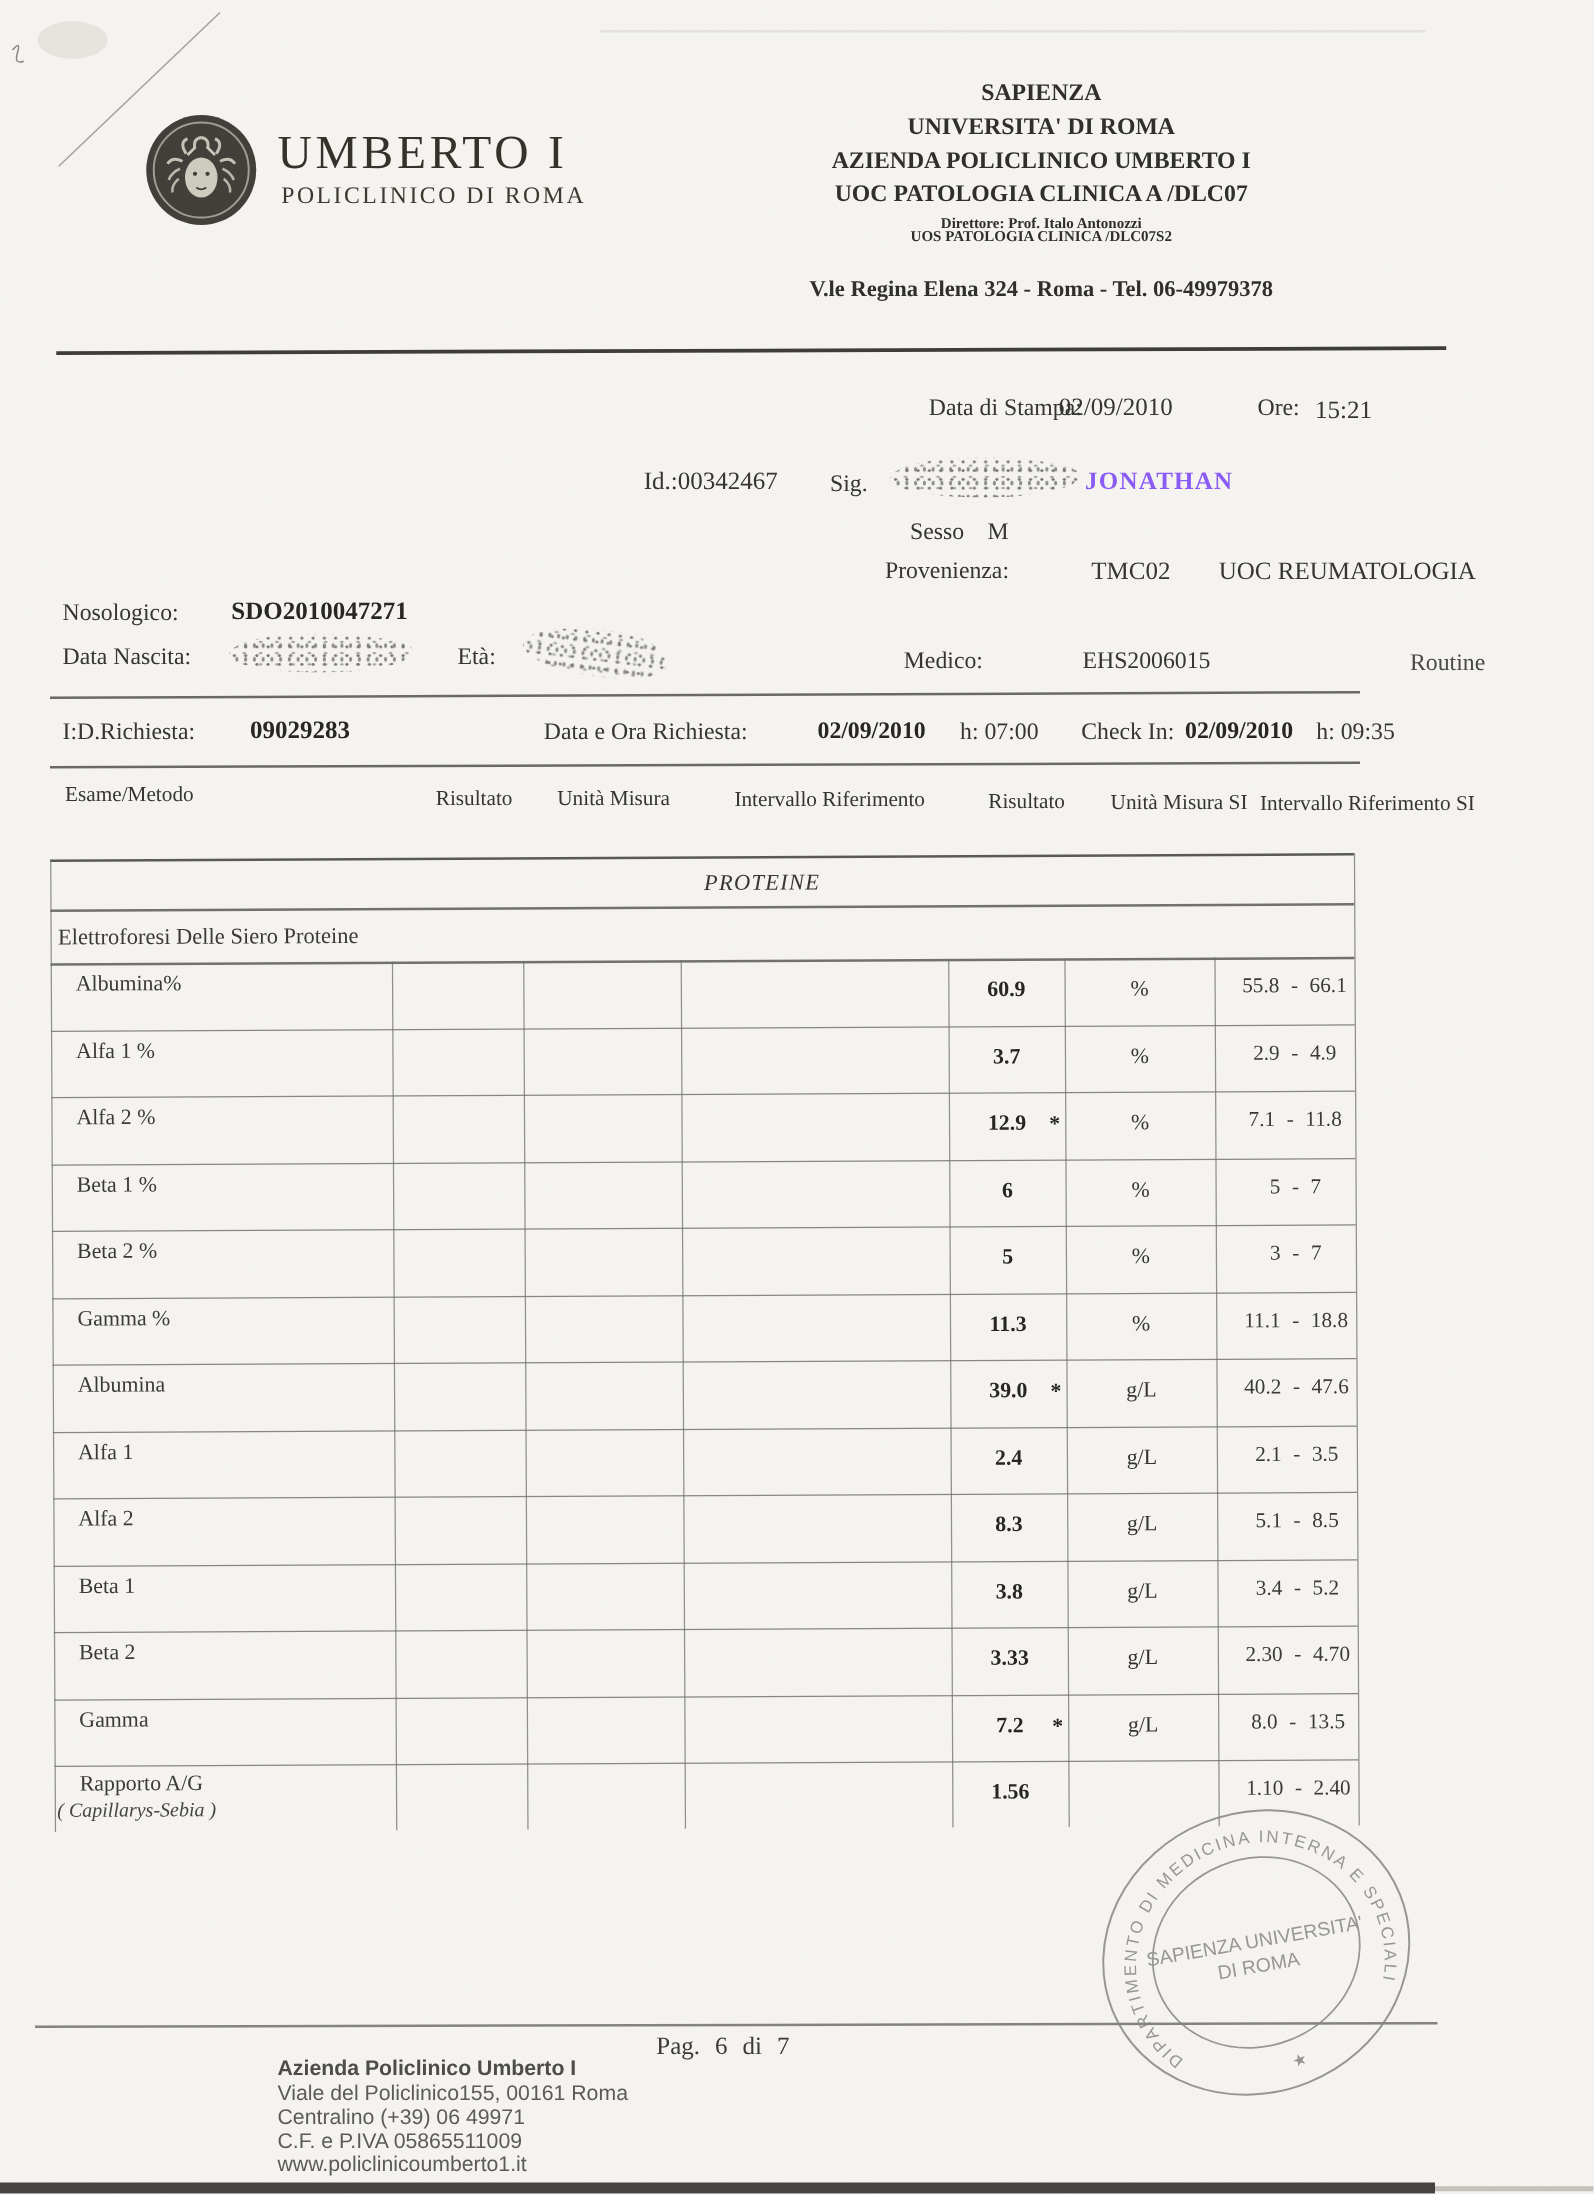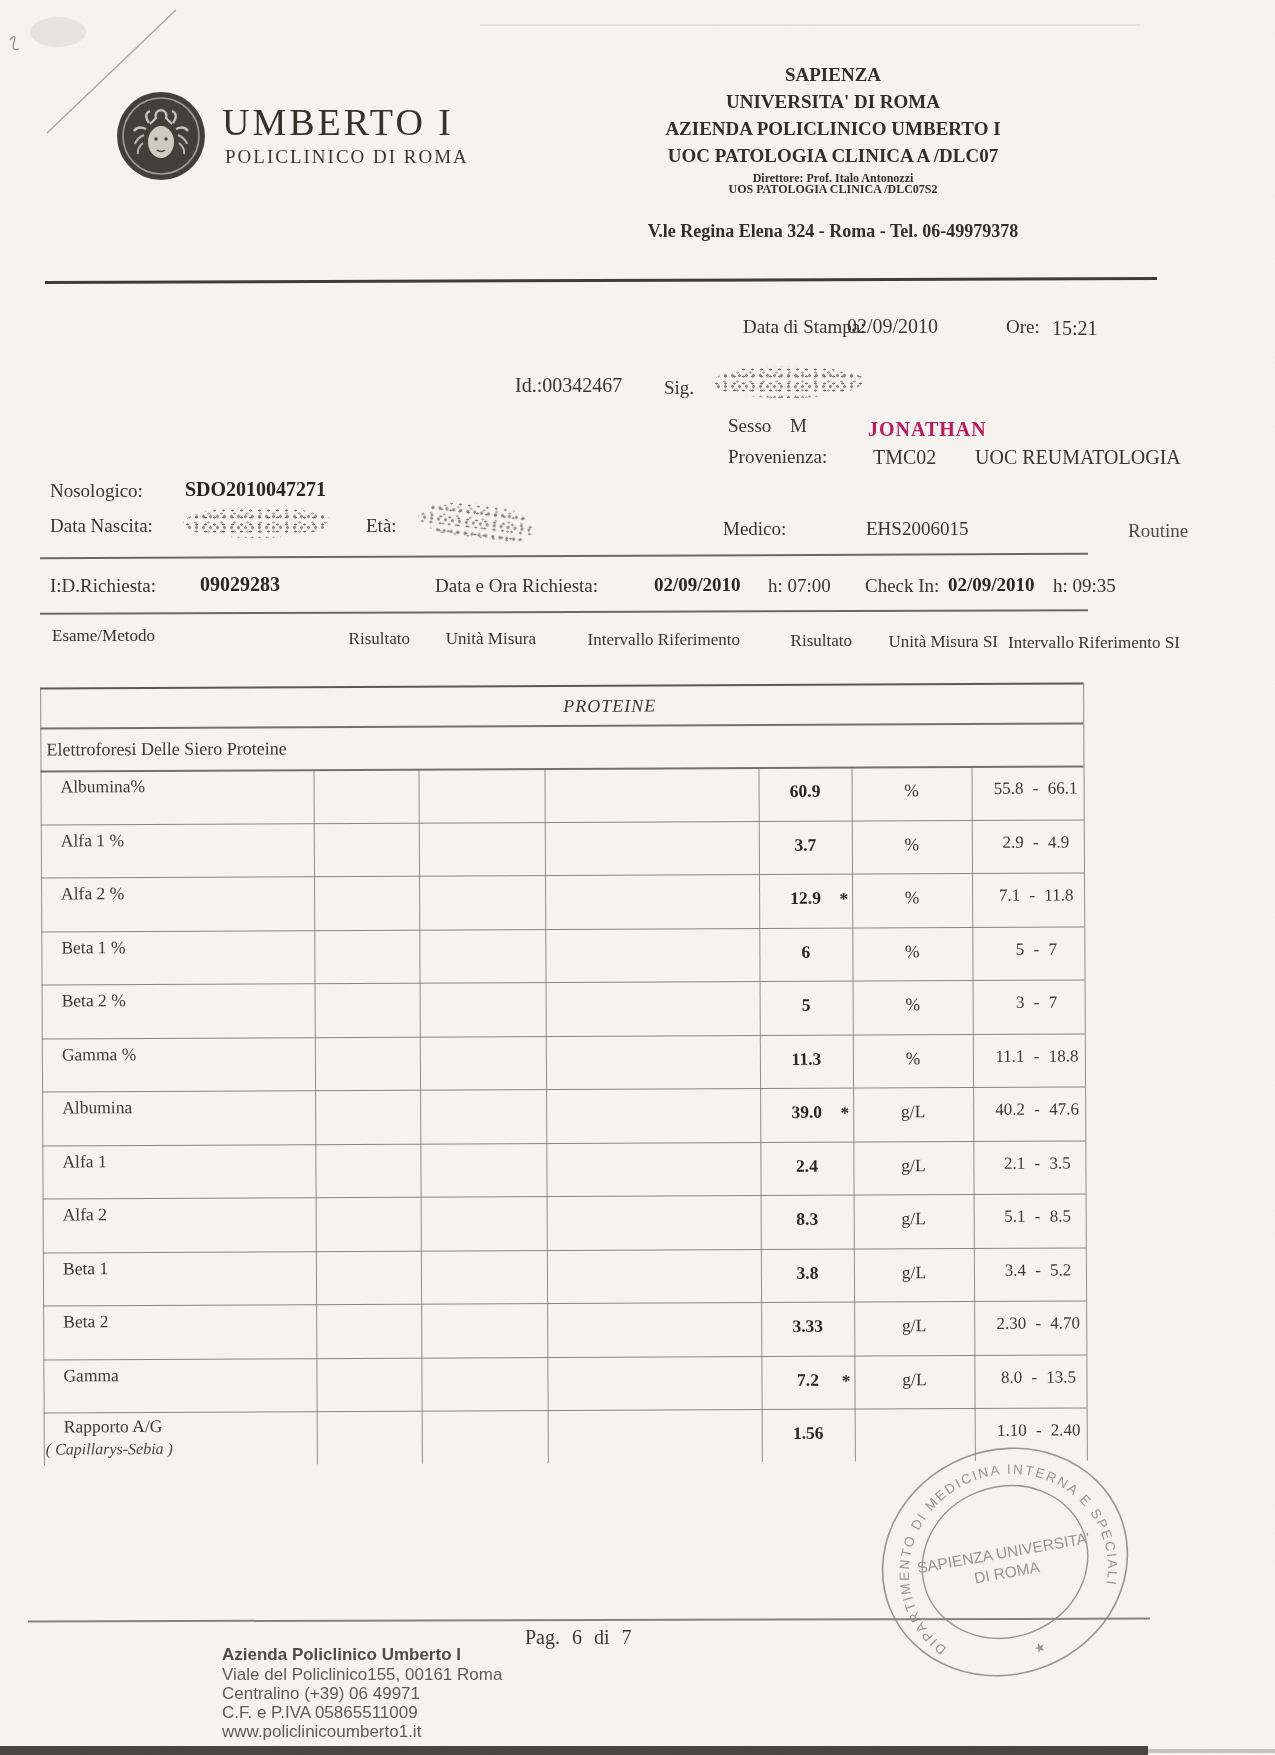--- a/index.html
+++ b/index.html
@@ -79,26 +79,26 @@
   <div class="hline" style="left:45px;top:279px;width:1112px;height:3px;background:#3d3c38;transform:rotate(-0.2deg);"></div>
 
   <div class="m" style="left:743px;top:316px;">Data di Stampa:</div>
   <div class="m m20" style="left:847px;top:315px;">02/09/2010</div>
   <div class="m" style="left:1006px;top:316px;">Ore:</div>
   <div class="m m20" style="left:1052px;top:317px;">15:21</div>
 
   <div class="m m20" style="left:515px;top:374px;">Id.:00342467</div>
   <div class="m" style="left:664px;top:377px;">Sig.</div>
   <div class="redact" style="left:712px;top:366px;width:152px;height:32px;"></div>
-  <div class="m m20 b" style="left:868px;top:374px;letter-spacing:1px;color:#be185d;margin-top:44px;">JONATHAN</div>
+  <div class="m m20 b" style="left:868px;top:374px;letter-spacing:1px;color:#8b5cf6;">JONATHAN</div>
 
   <div class="m" style="left:728px;top:415px;">Sesso</div>
   <div class="m" style="left:790px;top:415px;">M</div>
 
-  <div class="m" style="left:728px;top:446px;">Provenienza:</div>
+  <div class="m" style="left:708px;top:446px;">Provenienza:</div>
   <div class="m m20" style="left:873px;top:446px;">TMC02</div>
   <div class="m m20" style="left:975px;top:446px;">UOC REUMATOLOGIA</div>
 
   <div class="m" style="left:50px;top:480px;">Nosologico:</div>
   <div class="m m20 b" style="left:185px;top:478px;color:#26251f;">SDO2010047271</div>
 
   <div class="m" style="left:50px;top:515px;">Data Nascita:</div>
   <div class="redact" style="left:183px;top:507px;width:148px;height:31px;"></div>
   <div class="m" style="left:366px;top:515px;">Età:</div>
   <div class="redact" style="left:418px;top:503px;width:116px;height:38px;transform:rotate(7deg);border-radius:60% 40% 45% 55%/50% 60% 40% 50%;"></div>

